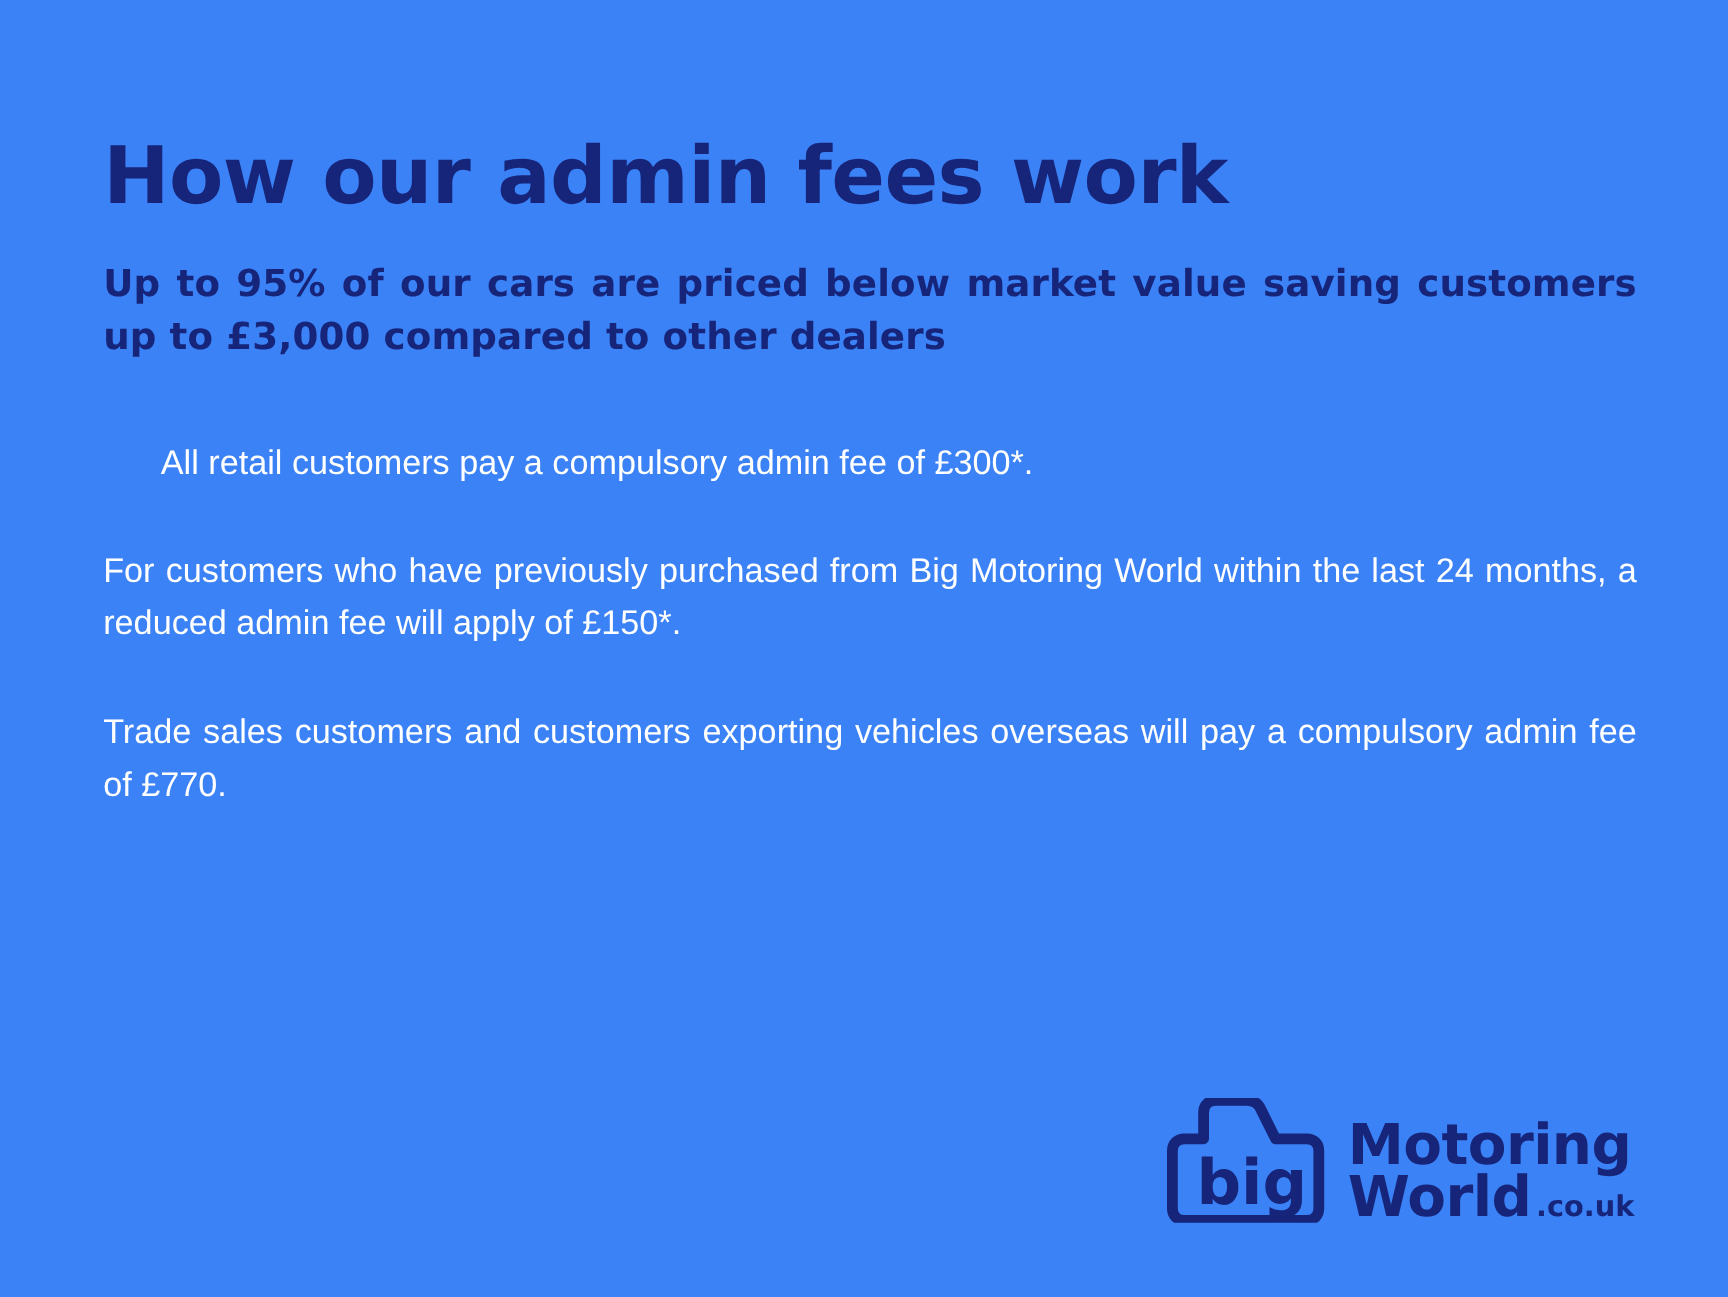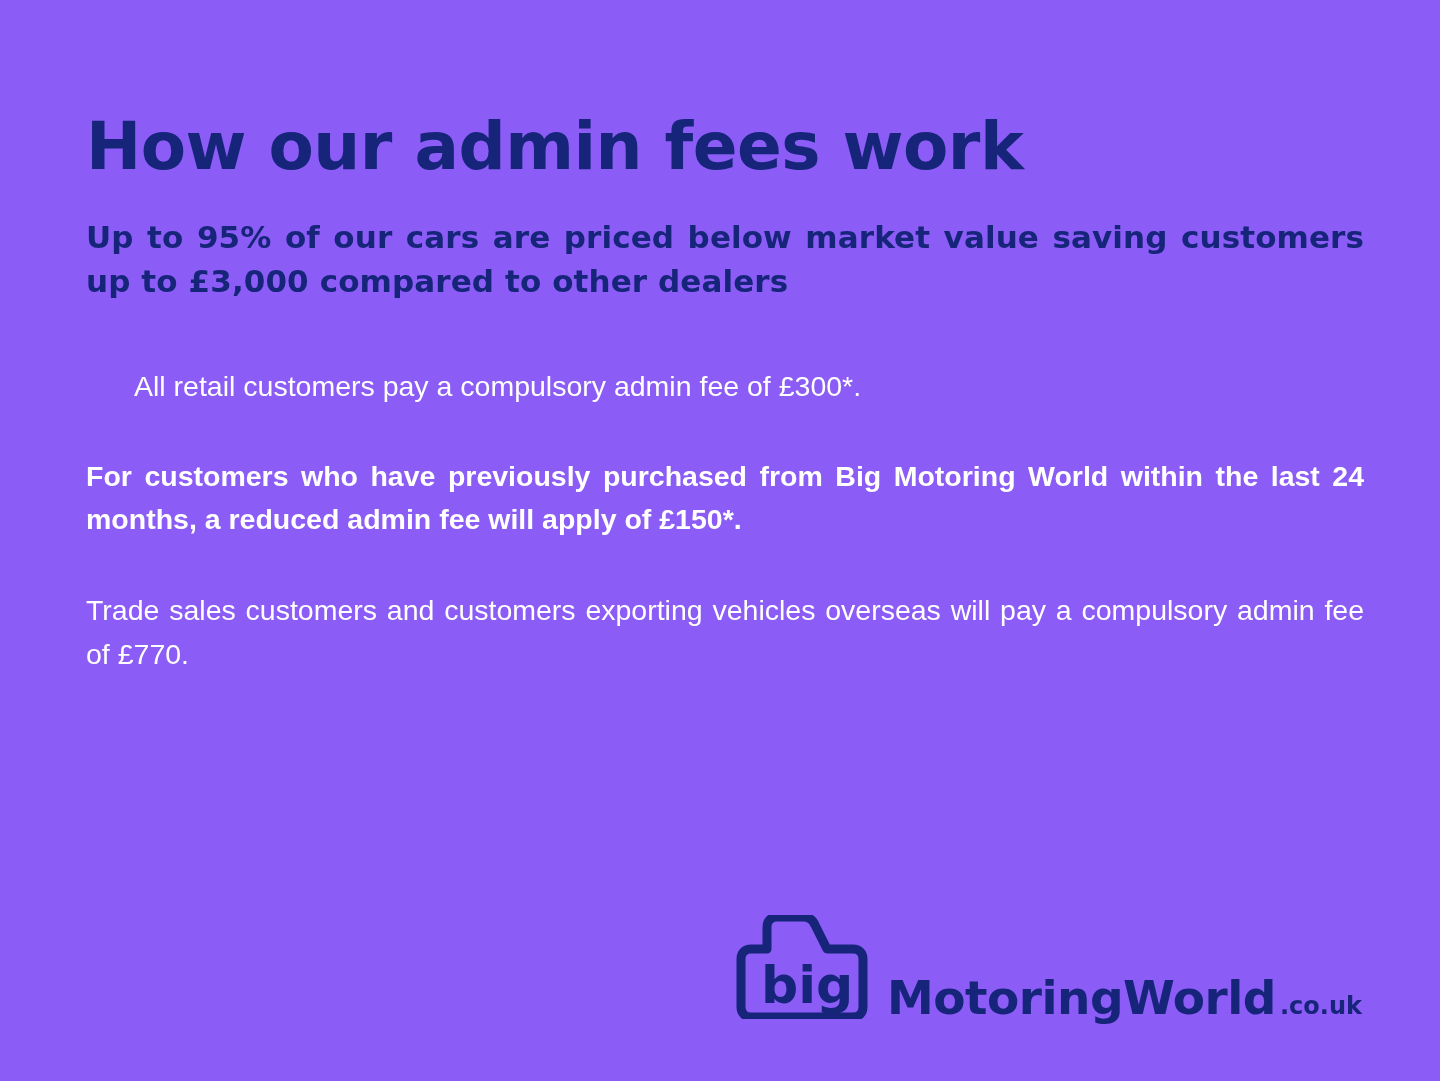--- a/index.html
+++ b/index.html
@@ -10,21 +10,21 @@
     width: 1440px;
     height: 1081px;
     background: #22d3ee;
     font-family: "Liberation Sans", sans-serif;
     overflow: hidden;
   }
   .slide {
     position: relative;
     width: 1440px;
     height: 1081px;
-    background: #8b5cf6;
+    background: #3b82f6;
     box-sizing: border-box;
     padding: 0;
   }
   .content {
     position: absolute;
     left: 86px;
     top: 0;
     width: 1276px;
   }
   .headline {
@@ -52,21 +52,21 @@
   .body-block {
     margin: 0;
     font-size: 28.5px;
     line-height: 1.52;
     color: #ffffff;
     text-align: justify;
     width: 1278px;
     font-family: "Liberation Sans", sans-serif;
   }
   .p1 { padding-top: 62px; margin-left: 48px; }
-  .p2 { padding-top: 46px; font-weight: bold; }
+  .p2 { padding-top: 46px; }
   .p3 { padding-top: 48px; }
   .footnote {
     margin: 0;
     padding-top: 72px;
     font-size: 21px;
     line-height: 1.4;
     color: #ffffff;
     text-align: right;
     width: 1278px;
     font-family: "Liberation Sans", sans-serif;
@@ -77,21 +77,21 @@
     bottom: 62px;
     display: flex;
     align-items: flex-end;
     gap: 14px;
   }
   .logo-mark {
     display: block;
   }
   .logo-text {
     display: flex;
-    flex-direction: row;
+    flex-direction: column;
     line-height: 0.92;
   }
   .logo-line1 {
     font-size: 47px;
     font-weight: bold;
     color: #16257a;
     font-family: "DejaVu Sans", sans-serif;
     letter-spacing: -0.5px;
   }
   .logo-line2row {

